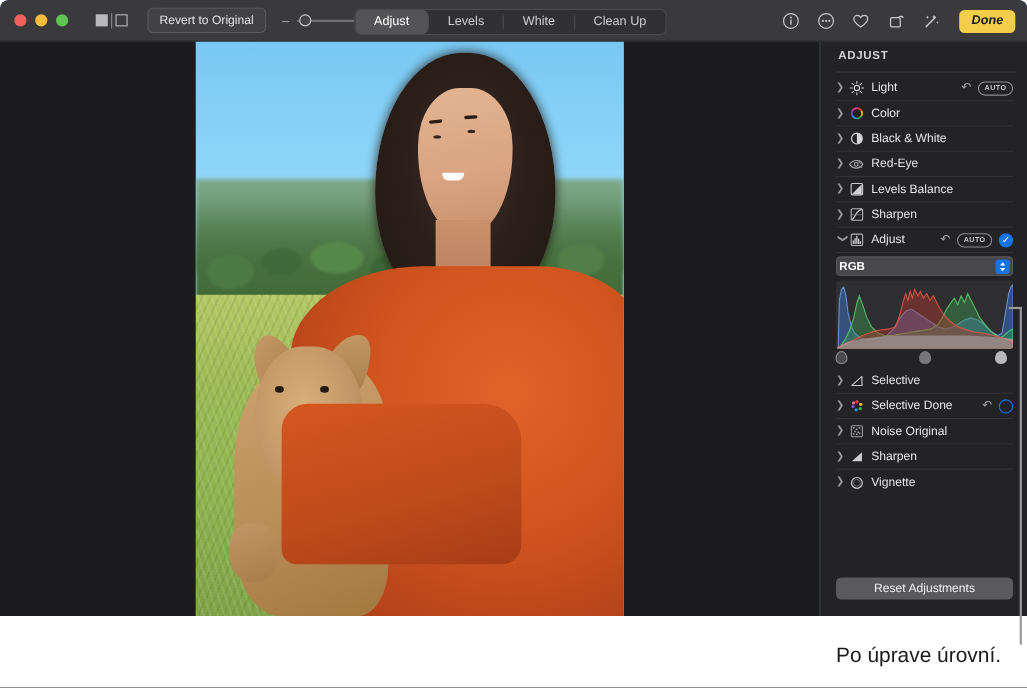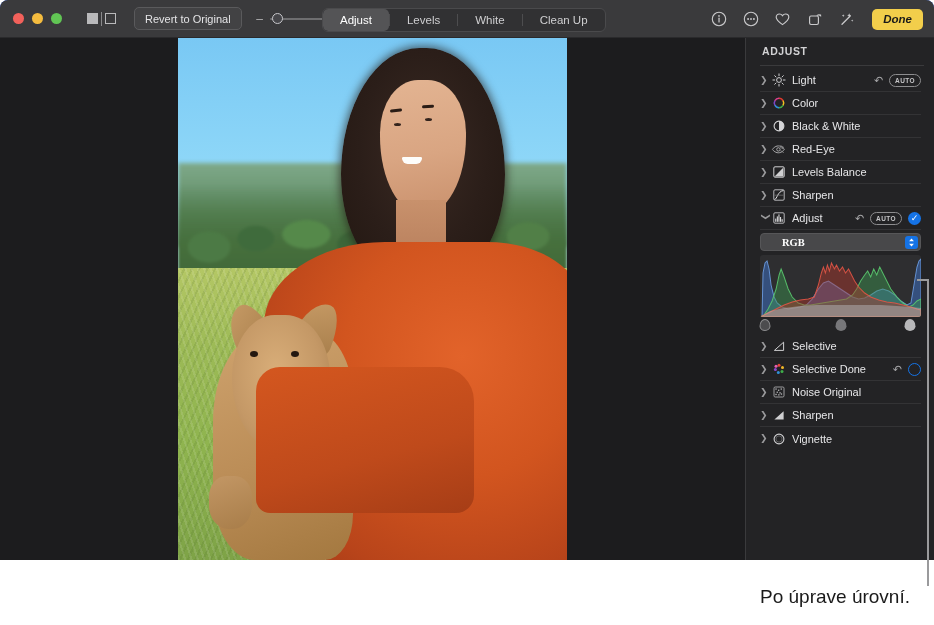--- a/index.html
+++ b/index.html
@@ -202,21 +202,21 @@
     width:13px;height:13px;border-radius:50%;background:#1573e6;
     display:flex;align-items:center;justify-content:center;color:#fff;font-size:9px;
   }
   .circ{width:13px;height:13px;border-radius:50%;border:1.6px solid #1573e6;box-sizing:border-box;}
   
   .levels-body{margin:3px 14px 0 14px;}
   .rgb-popup{
     position:relative;height:18px;border-radius:4px;background:#48484a;border:1px solid #565658;
     display:flex;align-items:center;box-sizing:border-box;
   }
-  .rgb-label{font-size:10.5px;color:#fff;margin-left:21px;font-weight:bold;font-family:Liberation Serif, serif;}
+  .rgb-label{font-size:10.5px;color:#fff;margin-left:2px;font-weight:bold;}
   .rgb-stepper{
     position:absolute;right:2px;top:1.5px;width:13px;height:13px;border-radius:3px;background:#1573e6;
     display:flex;flex-direction:column;align-items:center;justify-content:center;color:#fff;
     font-size:6px;line-height:5px;
   }
   .histogram{
     position:relative;margin-top:4px;height:62px;background:#2e2e30;border-radius:3px;overflow:hidden;
   }
   .hist-svg{position:absolute;left:0;top:0;width:100%;height:100%;}
   .hist-handles{position:relative;margin-top:2px;height:12px;}
@@ -560,20 +560,23 @@
           <svg width="14" height="14" viewBox="0 0 14 14">
               <circle cx="7" cy="7" r="4.9" fill="none" stroke="#cfcfd1" stroke-width="1.1"></circle>
               <circle cx="7" cy="7" r="3.1" fill="none" stroke="#6e6e70" stroke-width=".8"></circle>
             </svg>
         </span>
         <span class="rlabel">Vignette</span>
       </div>
 
     </div>
 
+    <div class="reset-adj">
+      <span>Reset Adjustments</span>
+    </div>
   </div>
 
 </div>
 
 <div class="callout">
   <div class="cl-h"></div>
   <div class="cl-v"></div>
 </div>
 <div class="caption">Po úprave úrovní.</div>
 

